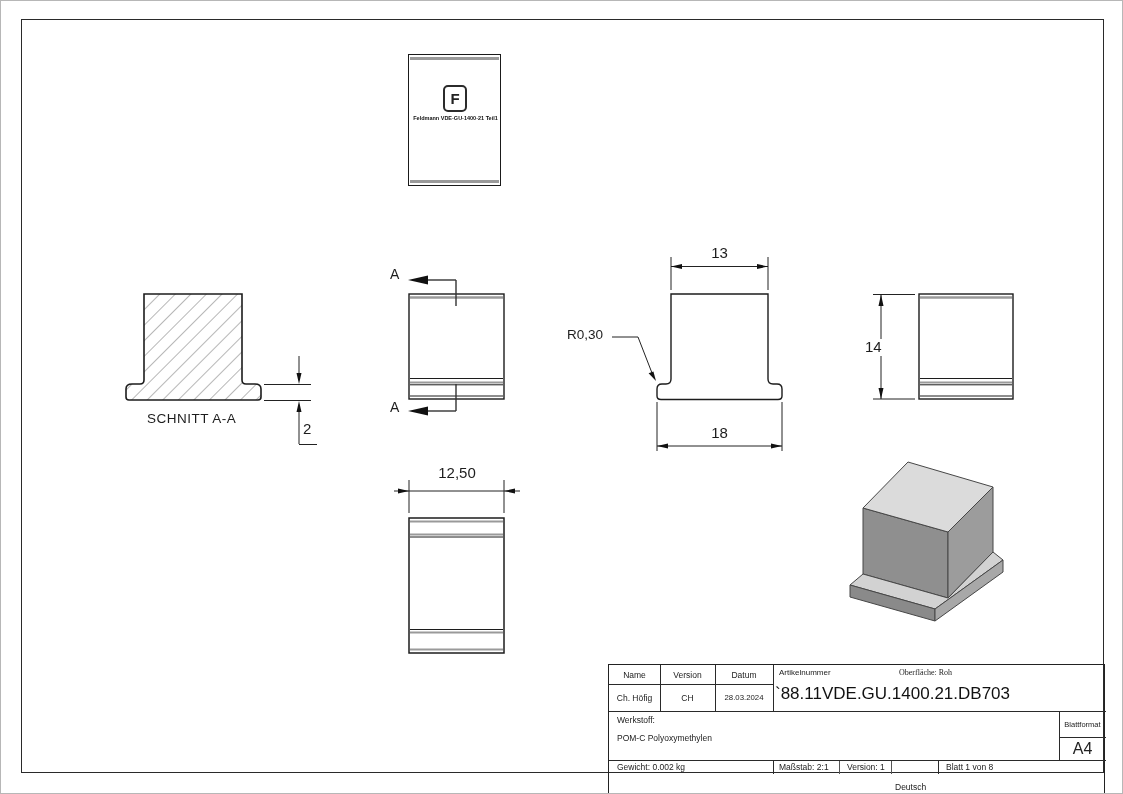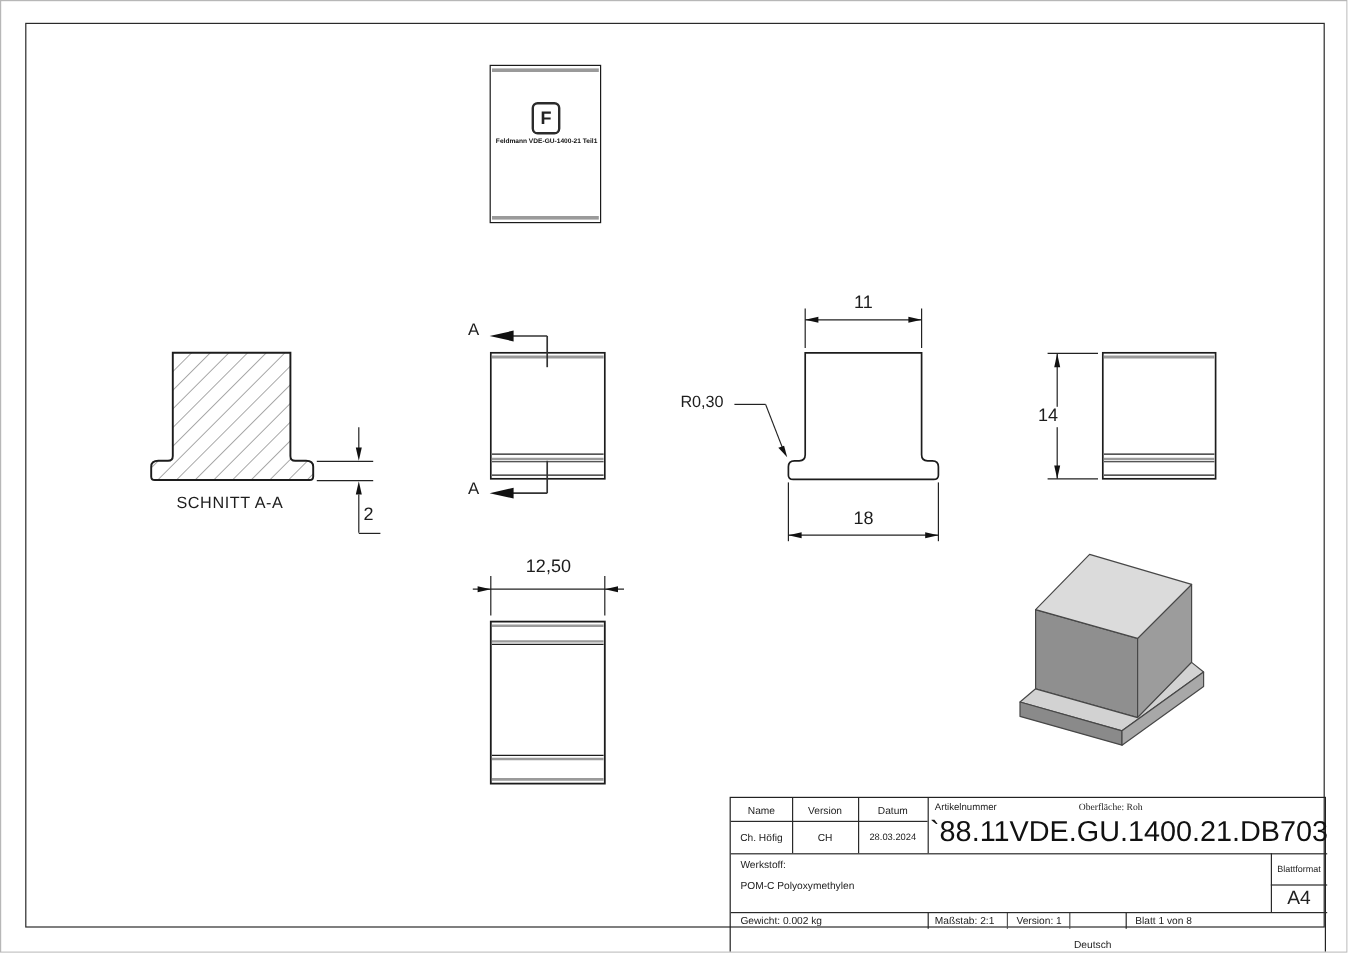--- a/index.html
+++ b/index.html
@@ -137,21 +137,21 @@
     <div class="band" style="top:2px;"></div>
     <div class="band" style="bottom:2px;"></div>
     <div id="logo">F</div>
     <div id="brand">Feldmann VDE-GU-1400-21 Teil1</div>
   </div>
 
   <div class="txt" style="left:146px;top:411px;width:96px;font-size:13.5px;letter-spacing:.5px;">SCHNITT A-A</div>
   <div class="txt dim" style="left:302px;top:420px;">2</div>
   <div class="txt" style="left:389px;top:266px;font-size:14px;">A</div>
   <div class="txt" style="left:389px;top:399px;font-size:14px;">A</div>
-  <div class="txt dim ctr" style="left:690px;top:244px;width:57px;">11</div>
+  <div class="txt dim ctr" style="left:690px;top:244px;width:57px;">13</div>
   <div class="txt dim ctr" style="left:690px;top:424px;width:57px;">18</div>
   <div class="txt" style="left:566px;top:327px;font-size:13.5px;">R0,30</div>
   <div class="txt dim" style="left:862px;top:338px;background:#fff;padding:0 2px;">14</div>
   <div class="txt dim ctr" style="left:425px;top:464px;width:62px;">12,50</div>
 
   <div id="tb">
 
     <div class="vl" style="left:51px;top:0;height:46px;"></div>
     <div class="vl" style="left:106px;top:0;height:46px;"></div>
     <div class="vl" style="left:164px;top:0;height:46px;"></div>
@@ -168,21 +168,21 @@
     <div class="cell" style="left:0;top:0;width:51px;height:19px;">Name</div>
     <div class="cell" style="left:51px;top:0;width:55px;height:19px;">Version</div>
     <div class="cell" style="left:106px;top:0;width:58px;height:19px;">Datum</div>
 
     <div class="cell" style="left:0;top:19px;width:51px;height:27px;">Ch. Höfig</div>
     <div class="cell" style="left:51px;top:19px;width:55px;height:27px;">CH</div>
     <div class="cell" style="left:106px;top:19px;width:58px;height:27px;font-size:7.8px;">28.03.2024</div>
 
     <div class="cell cl" style="left:170px;top:1px;width:110px;height:12px;font-size:8px;">Artikelnummer</div>
     <div class="cell cl" style="left:290px;top:1px;width:130px;height:12px;font-size:8px;font-family:Liberation Serif, serif;">Oberfläche:  Roh</div>
-    <div class="cell cl" style="left:166px;top:15px;width:330px;height:28px;font-size:24px;color:#111;">`88.11VDE.GU.1400.21.DB703</div>
+    <div class="cell cl" style="left:166px;top:15px;width:330px;height:28px;font-size:17px;color:#111;">`88.11VDE.GU.1400.21.DB703</div>
 
     <div class="cell cl" style="left:8px;top:48px;width:200px;height:14px;">Werkstoff:</div>
     <div class="cell cl" style="left:8px;top:66px;width:250px;height:14px;">POM-C Polyoxymethylen</div>
     <div class="cell" style="left:450px;top:46px;width:47px;height:26px;font-size:7.5px;">Blattformat</div>
     <div class="cell" style="left:450px;top:72px;width:47px;height:23px;font-size:16px;">A4</div>
 
     <div class="cell cl" style="left:8px;top:95px;width:150px;height:14px;">Gewicht: 0.002 kg</div>
     <div class="cell cl" style="left:170px;top:95px;width:58px;height:14px;">Maßstab: 2:1</div>
     <div class="cell cl" style="left:238px;top:95px;width:42px;height:14px;">Version: 1</div>
     <div class="cell cl" style="left:286px;top:95px;width:40px;height:14px;margin-top:20px;">Deutsch</div>

